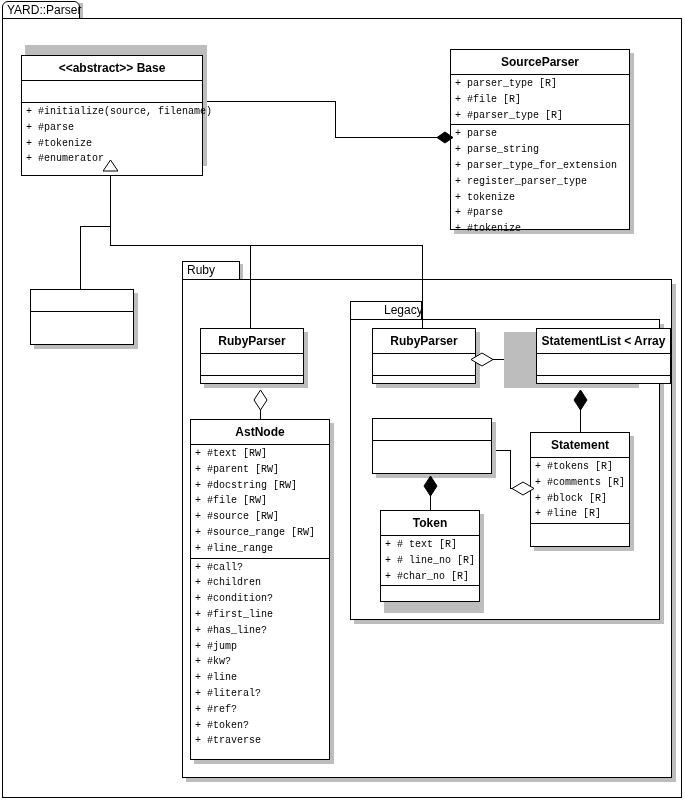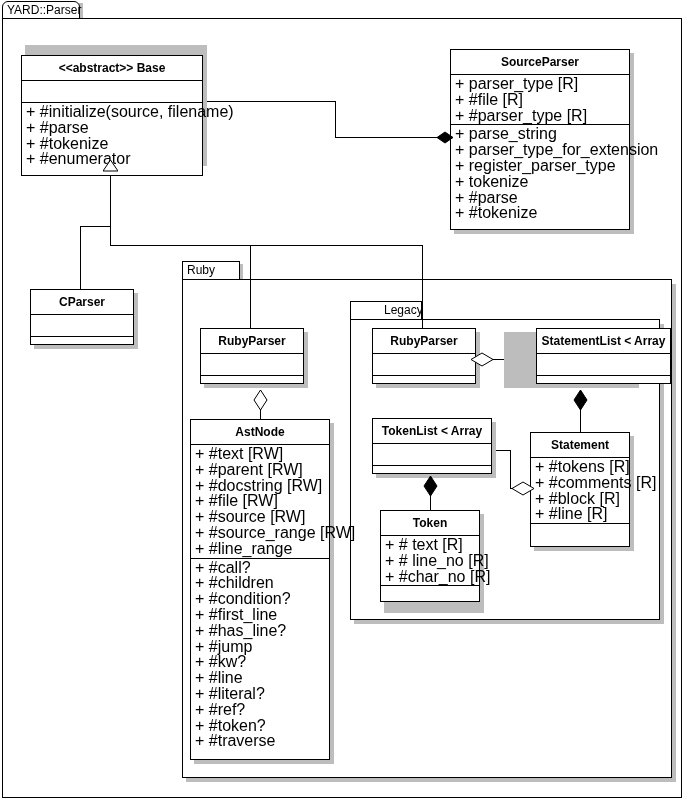--- a/index.html
+++ b/index.html
@@ -17,21 +17,21 @@
   .pkg-shadow{position:absolute;background:#bdbdbd;}
 
   
   .cls{position:absolute;border:1px solid #000;background:#fff;box-sizing:border-box;z-index:5;}
   .cls-shadow{position:absolute;background:#bdbdbd;z-index:4;}
   .cls-title{text-align:center;font-weight:bold;font-size:12px;color:#000;
              padding:5px 4px 5px 4px;border-bottom:1px solid #000;white-space:nowrap;}
   .compartment{border-bottom:1px solid #000;padding:1px 0;}
   .compartment:last-child{border-bottom:none;}
   .compartment.empty{height:19px;}
-  .member{font-size:16px;line-height:15.8px;color:#000;padding:0 4px;white-space:nowrap;}
+  .member{font-size:10px;line-height:15.8px;color:#000;padding:0 4px;white-space:nowrap;font-family:Liberation Mono, monospace;}
 
   
   .ln{position:absolute;background:#000;z-index:3;}
   .ln.h{height:1px;}
   .ln.v{width:1px;}
 
   .tri{position:absolute;z-index:6;}
   .tri svg{display:block;}
   .dia{position:absolute;z-index:6;}
   .dia svg{display:block;}
@@ -140,32 +140,32 @@
 
   <div class="cls-shadow" style="left:454px;top:53px;width:180px;height:181px;"></div>
   <div class="cls" style="left:450px;top:49px;width:180px;height:181px;">
     <div class="cls-title">SourceParser</div>
     <div class="compartment">
       <div class="member">+ parser_type [R]</div>
       <div class="member">+ #file [R]</div>
       <div class="member">+ #parser_type [R]</div>
     </div>
     <div class="compartment">
+      <div class="member">+ parse</div>
       <div class="member">+ parse_string</div>
       <div class="member">+ parser_type_for_extension</div>
       <div class="member">+ register_parser_type</div>
       <div class="member">+ tokenize</div>
       <div class="member">+ #parse</div>
       <div class="member">+ #tokenize</div>
     </div>
   </div>
 
   <div class="cls-shadow" style="left:34px;top:293px;width:104px;height:56px;"></div>
   <div class="cls" style="left:30px;top:289px;width:104px;height:56px;">
-    <div class="cls-title">CParser</div>
     <div class="compartment empty"></div>
     <div class="compartment empty"></div>
   </div>
 
   <div class="cls-shadow" style="left:204px;top:332px;width:104px;height:56px;"></div>
   <div class="cls" style="left:200px;top:328px;width:104px;height:56px;">
     <div class="cls-title">RubyParser</div>
     <div class="compartment empty"></div>
     <div class="compartment empty"></div>
   </div>
@@ -207,21 +207,20 @@
       <div class="member">+ #line</div>
       <div class="member">+ #literal?</div>
       <div class="member">+ #ref?</div>
       <div class="member">+ #token?</div>
       <div class="member">+ #traverse</div>
     </div>
   </div>
 
   <div class="cls-shadow" style="left:376px;top:422px;width:120px;height:56px;"></div>
   <div class="cls" style="left:372px;top:418px;width:120px;height:56px;">
-    <div class="cls-title">TokenList &lt; Array</div>
     <div class="compartment empty"></div>
     <div class="compartment empty"></div>
   </div>
 
   <div class="cls-shadow" style="left:534px;top:436px;width:100px;height:115px;"></div>
   <div class="cls" style="left:530px;top:432px;width:100px;height:115px;">
     <div class="cls-title">Statement</div>
     <div class="compartment">
       <div class="member">+ #tokens [R]</div>
       <div class="member">+ #comments [R]</div>

